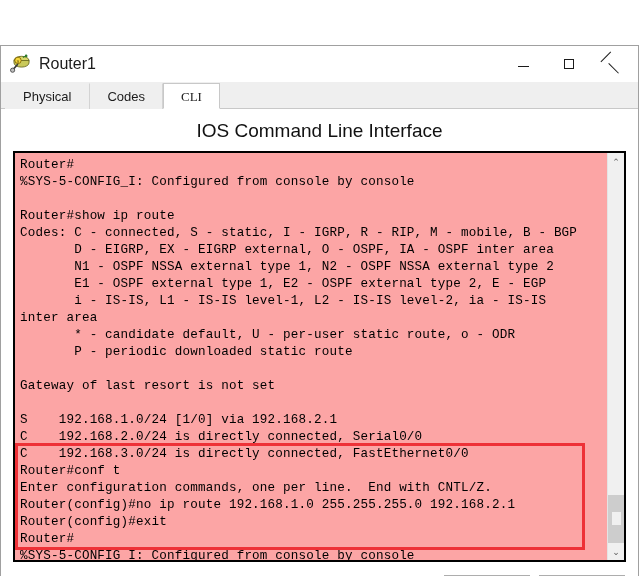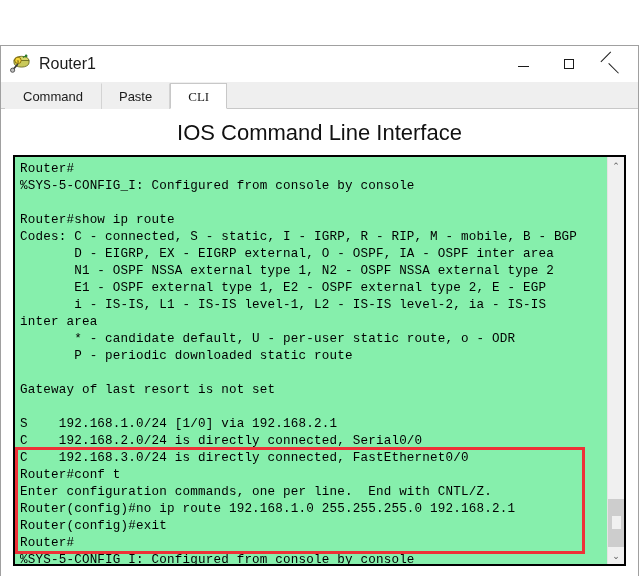--- a/index.html
+++ b/index.html
@@ -143,21 +143,21 @@
   .content {
     flex: 1 1 auto;
     background: #ffffff;
     position: relative;
     padding: 0 10px;
     box-sizing: border-box;
   }
 
   .heading {
     text-align: center;
-    font-size: 22px;
+    font-size: 19px;
     color: #111111;
     padding-top: 11px;
     padding-bottom: 9px;
     font-family: "Liberation Sans", sans-serif;
   }
 
   .terminal-wrap {
     position: relative;
     margin: 0 2px;
     border: 2px solid #000000;
@@ -166,21 +166,21 @@
     box-sizing: border-box;
     display: flex;
   }
 
   .terminal {
     flex: 1 1 auto;
     position: relative;
     overflow: hidden;
     padding: 4px 0 0 5px;
     box-sizing: border-box;
-    background: #86efac;
+    background: #fca5a5;
   }
 
   .term-text {
     font-family: "Liberation Mono", "DejaVu Sans Mono", monospace;
     font-size: 12.6px;
     line-height: 17px;
     color: #000000;
     white-space: pre;
     margin: 0;
     letter-spacing: 0.18px;
@@ -292,24 +292,24 @@
         <span class="glyph max-glyph"></span>
       </button>
       <button class="win-btn">
         <span class="glyph close-glyph"></span>
       </button>
     </div>
   </div>
 
   <div class="tabstrip">
     <div class="tab">
-      <span>Command</span>
+      <span>Physical</span>
     </div>
     <div class="tab sep">
-      <span>Paste</span>
+      <span>Codes</span>
     </div>
     <div class="tab active">
       <span>CLI</span>
     </div>
   </div>
 
   <div class="content">
 
     <div class="heading">IOS Command Line Interface</div>
 

